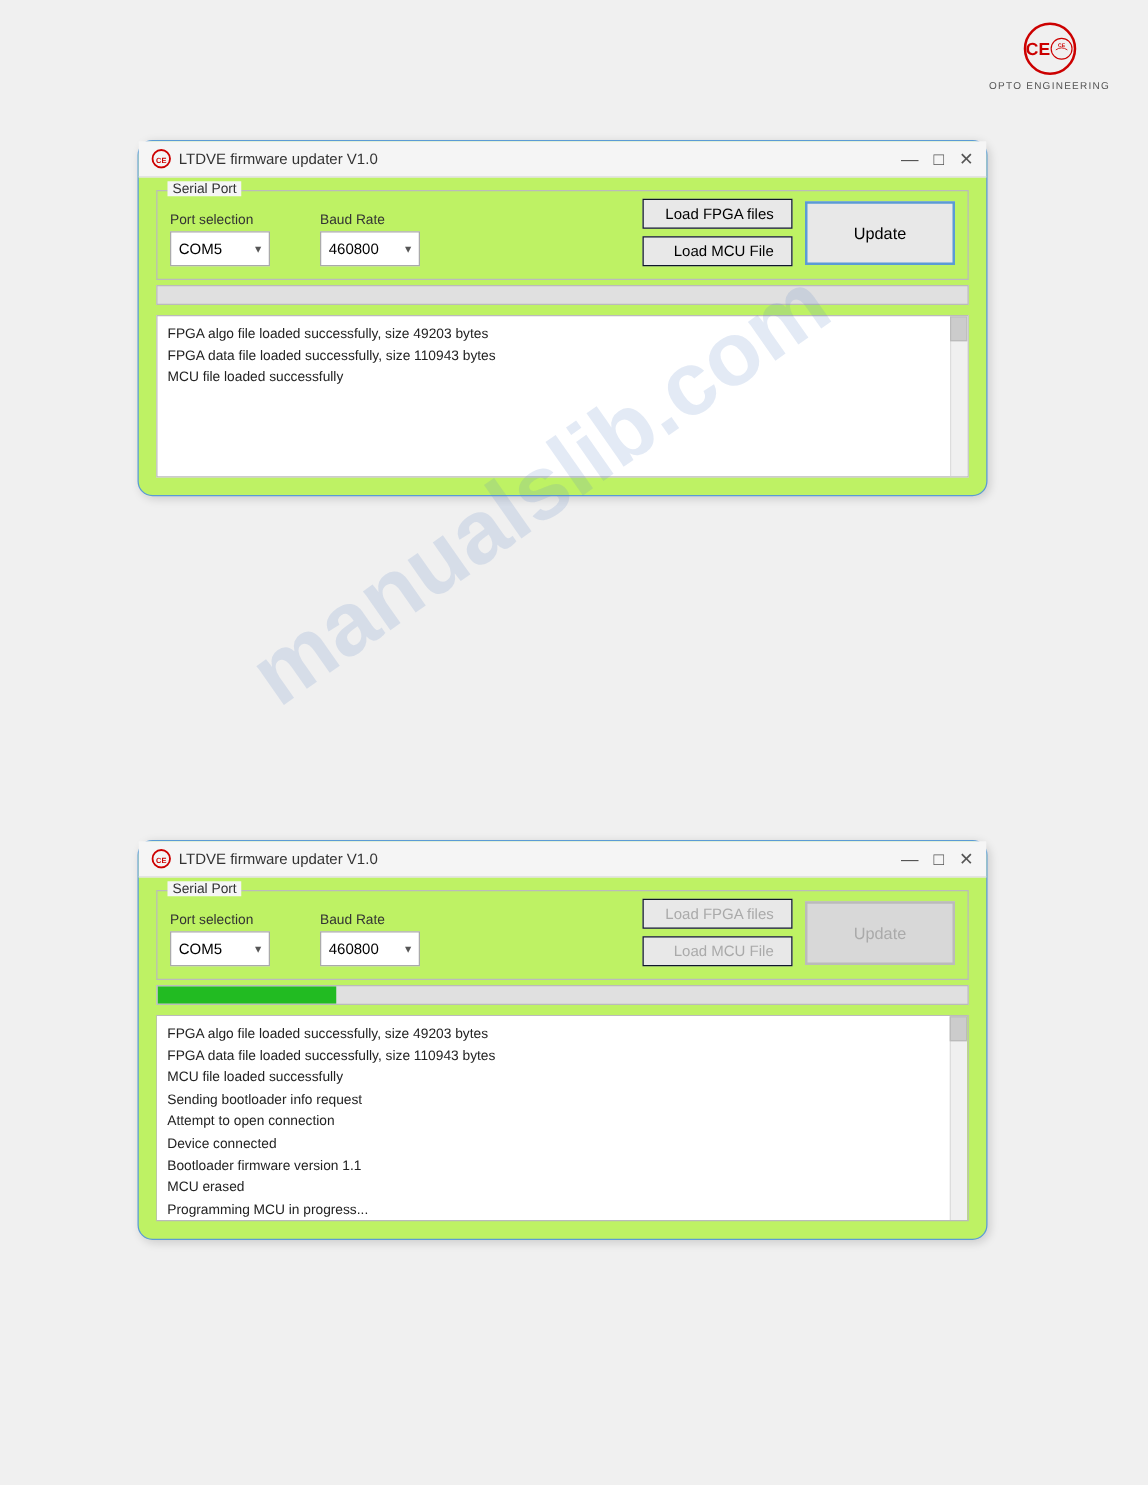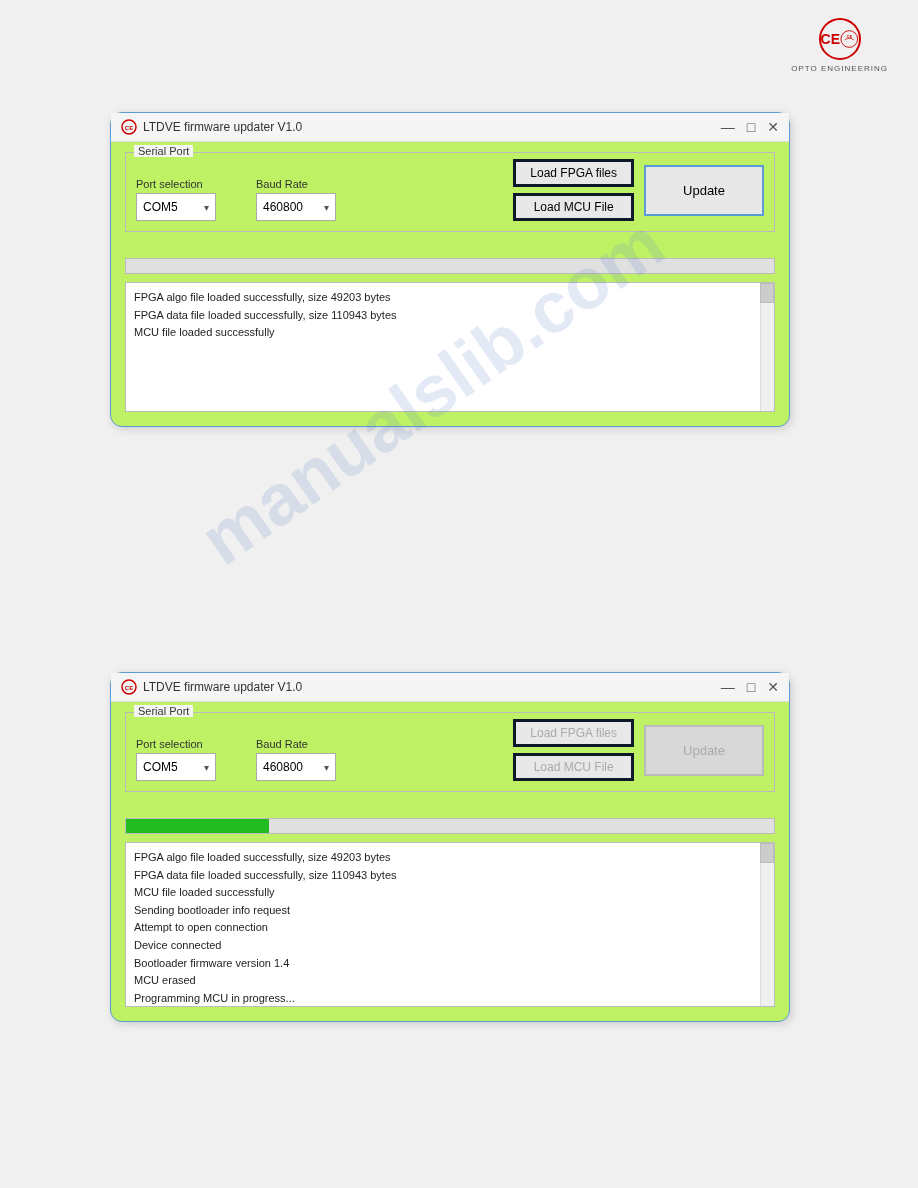--- a/index.html
+++ b/index.html
@@ -93,21 +93,21 @@
 
     
     .window-content {
       padding: 10px 14px 14px 14px;
     }
 
     
     .group-box {
       border: 1px solid #bbb;
       padding: 6px 10px 10px 10px;
-      margin-bottom: 26px;
+      margin-bottom: 4px;
       position: relative;
     }
     .group-label {
       position: absolute;
       top: -8px;
       left: 8px;
       background: #f5f5f5;
       padding: 0 4px;
       font-size: 11px;
       color: #333;
@@ -139,26 +139,26 @@
       font-size: 12px;
       cursor: pointer;
     }
     .select-box .arrow {
       margin-left: auto;
       font-size: 10px;
       color: #555;
     }
     .btn-load {
       background: #e8e8e8;
-      border: 3px solid #0f172a;
+      border: 1px solid #0f172a;
       padding: 4px 14px;
       font-size: 12px;
       cursor: pointer;
       min-width: 120px;
-      text-align: center;
+      text-align: right;
     }
     .btn-load.disabled {
       color: #aaa;
       cursor: default;
     }
     .btn-update {
       background: #e8e8e8;
       border: 2px solid #5b9bd5;
       padding: 16px 14px;
       font-size: 13px;
@@ -389,21 +389,21 @@
       <div class="progress-bar-fill" style="width: 22%;"></div>
     </div>
 
     <div class="log-area" style="height: 165px; padding-right: 20px;">
       <div>FPGA algo file loaded successfully, size 49203 bytes</div>
       <div>FPGA data file loaded successfully, size 110943 bytes</div>
       <div>MCU file loaded successfully</div>
       <div>Sending bootloader info request</div>
       <div>Attempt to open connection</div>
       <div>Device connected</div>
-      <div>Bootloader firmware version 1.4</div>
+      <div>Bootloader firmware version 1.1</div>
       <div>MCU erased</div>
       <div>Programming MCU in progress...</div>
       <div class="log-scrollbar">
         <div class="log-scrollbar-thumb"></div>
       </div>
     </div>
   </div>
 </div>
 
 </body></html>

